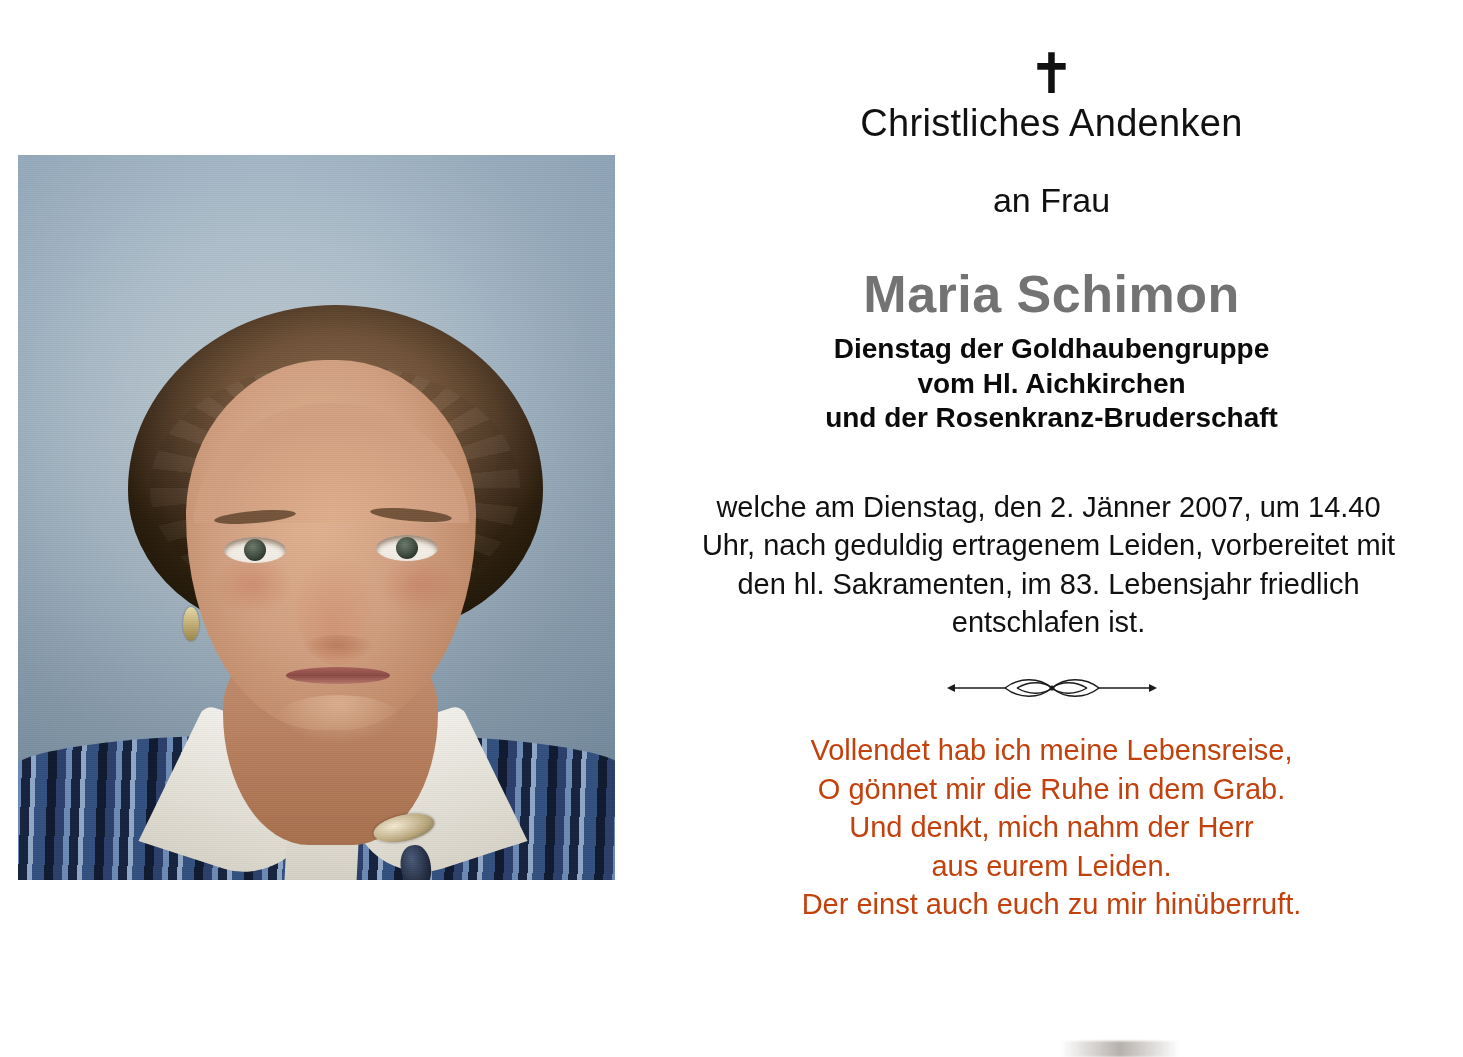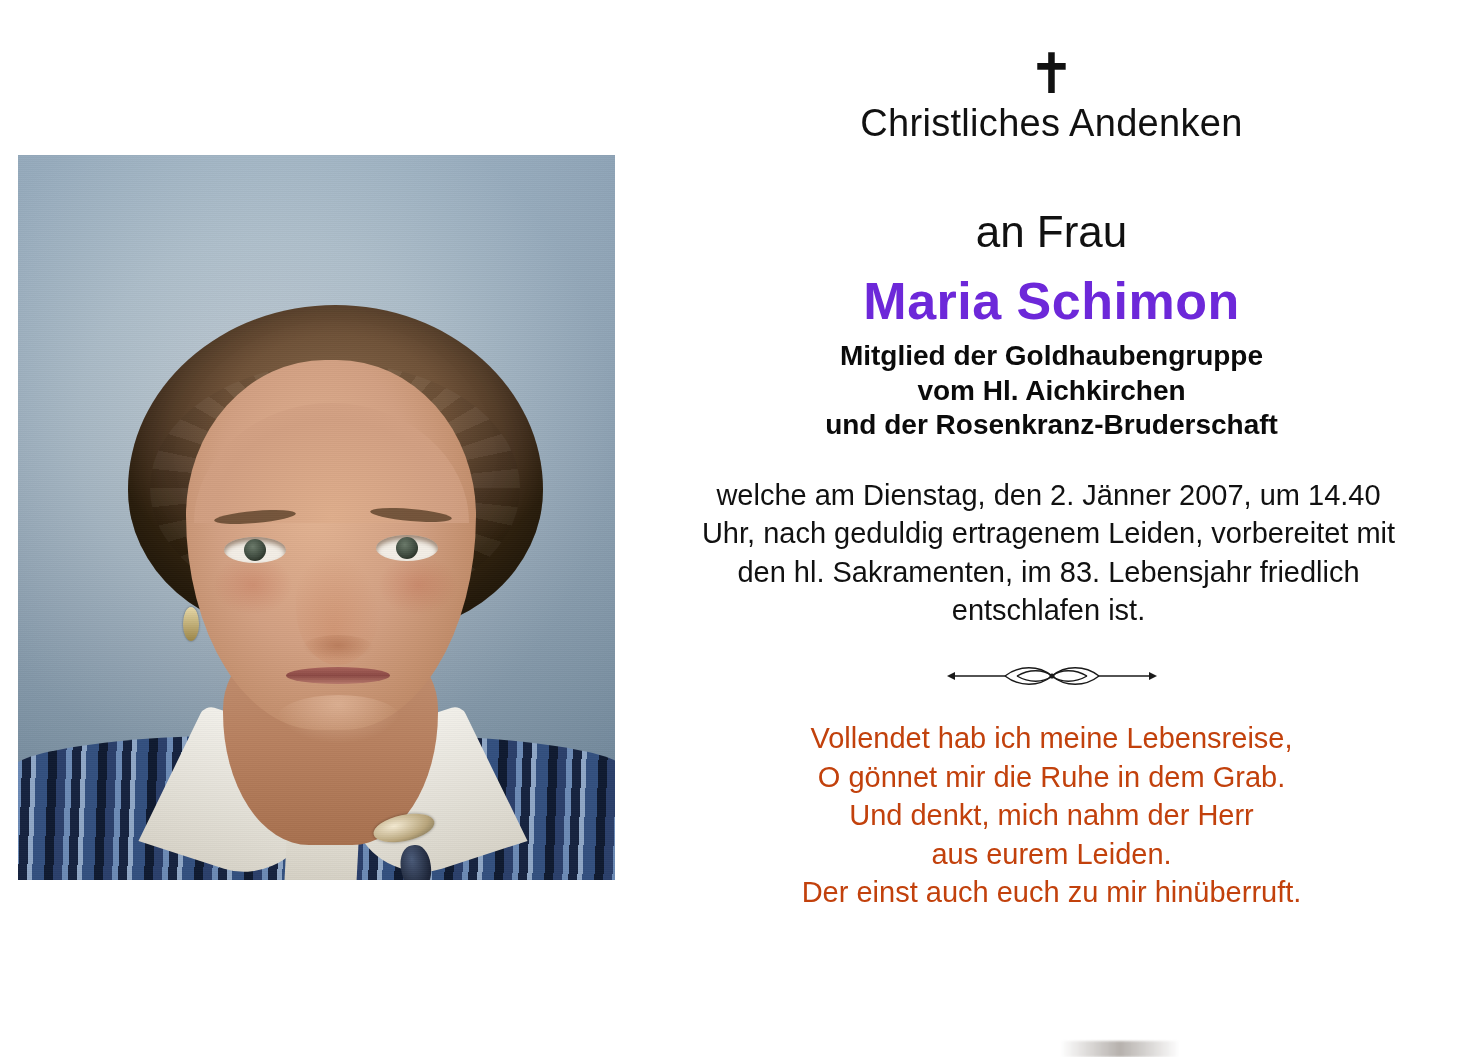--- a/index.html
+++ b/index.html
@@ -266,40 +266,40 @@
     line-height: 56px;
     font-family: "Liberation Serif", serif;
     color: #111;
   }
   .heading {
     font-size: 38px;
     letter-spacing: .3px;
     color: #111;
   }
   .an-frau {
-    margin-top: 62px;
-    font-size: 44px;
+    margin-top: 36px;
+    font-size: 34px;
     color: #111;
   }
   .name {
-    margin-top: 14px;
+    margin-top: 44px;
     font-size: 52px;
     font-weight: bold;
     letter-spacing: .5px;
-    color: #6d28d9;
+    color: #737373;
   }
   .roles {
     margin-top: 8px;
     font-size: 28px;
     font-weight: bold;
     line-height: 1.24;
     color: #0b0b0b;
   }
   .body-text {
-    margin-top: 33px;
+    margin-top: 52px;
     font-size: 29px;
     line-height: 1.32;
     color: #111;
     padding: 0 56px 0 50px;
   }
   .divider {
     margin: 34px auto 0;
     width: 210px;
     height: 26px;
     color: #222;
@@ -358,21 +358,21 @@
 
     <div class="cross">✝</div>
 
     <div class="heading">Christliches Andenken</div>
 
     <div class="an-frau">an Frau</div>
 
     <div class="name">Maria Schimon</div>
 
     <div class="roles">
-      <div>Mitglied der Goldhaubengruppe</div>
+      <div>Dienstag der Goldhaubengruppe</div>
       <div>vom Hl. Aichkirchen</div>
       <div>und der Rosenkranz-Bruderschaft</div>
     </div>
 
     <div class="body-text">welche am Dienstag, den 2. Jänner 2007, um 14.40 Uhr, nach geduldig ertragenem Leiden, vorbereitet mit den hl. Sakramenten, im 83. Lebensjahr friedlich entschlafen ist.</div>
 
     <div class="divider">
       <svg viewBox="0 0 210 26" width="210" height="26" aria-hidden="true">
         <g fill="none" stroke="#1a1a1a" stroke-width="1.4">
           <path d="M6 13 H58"></path>

